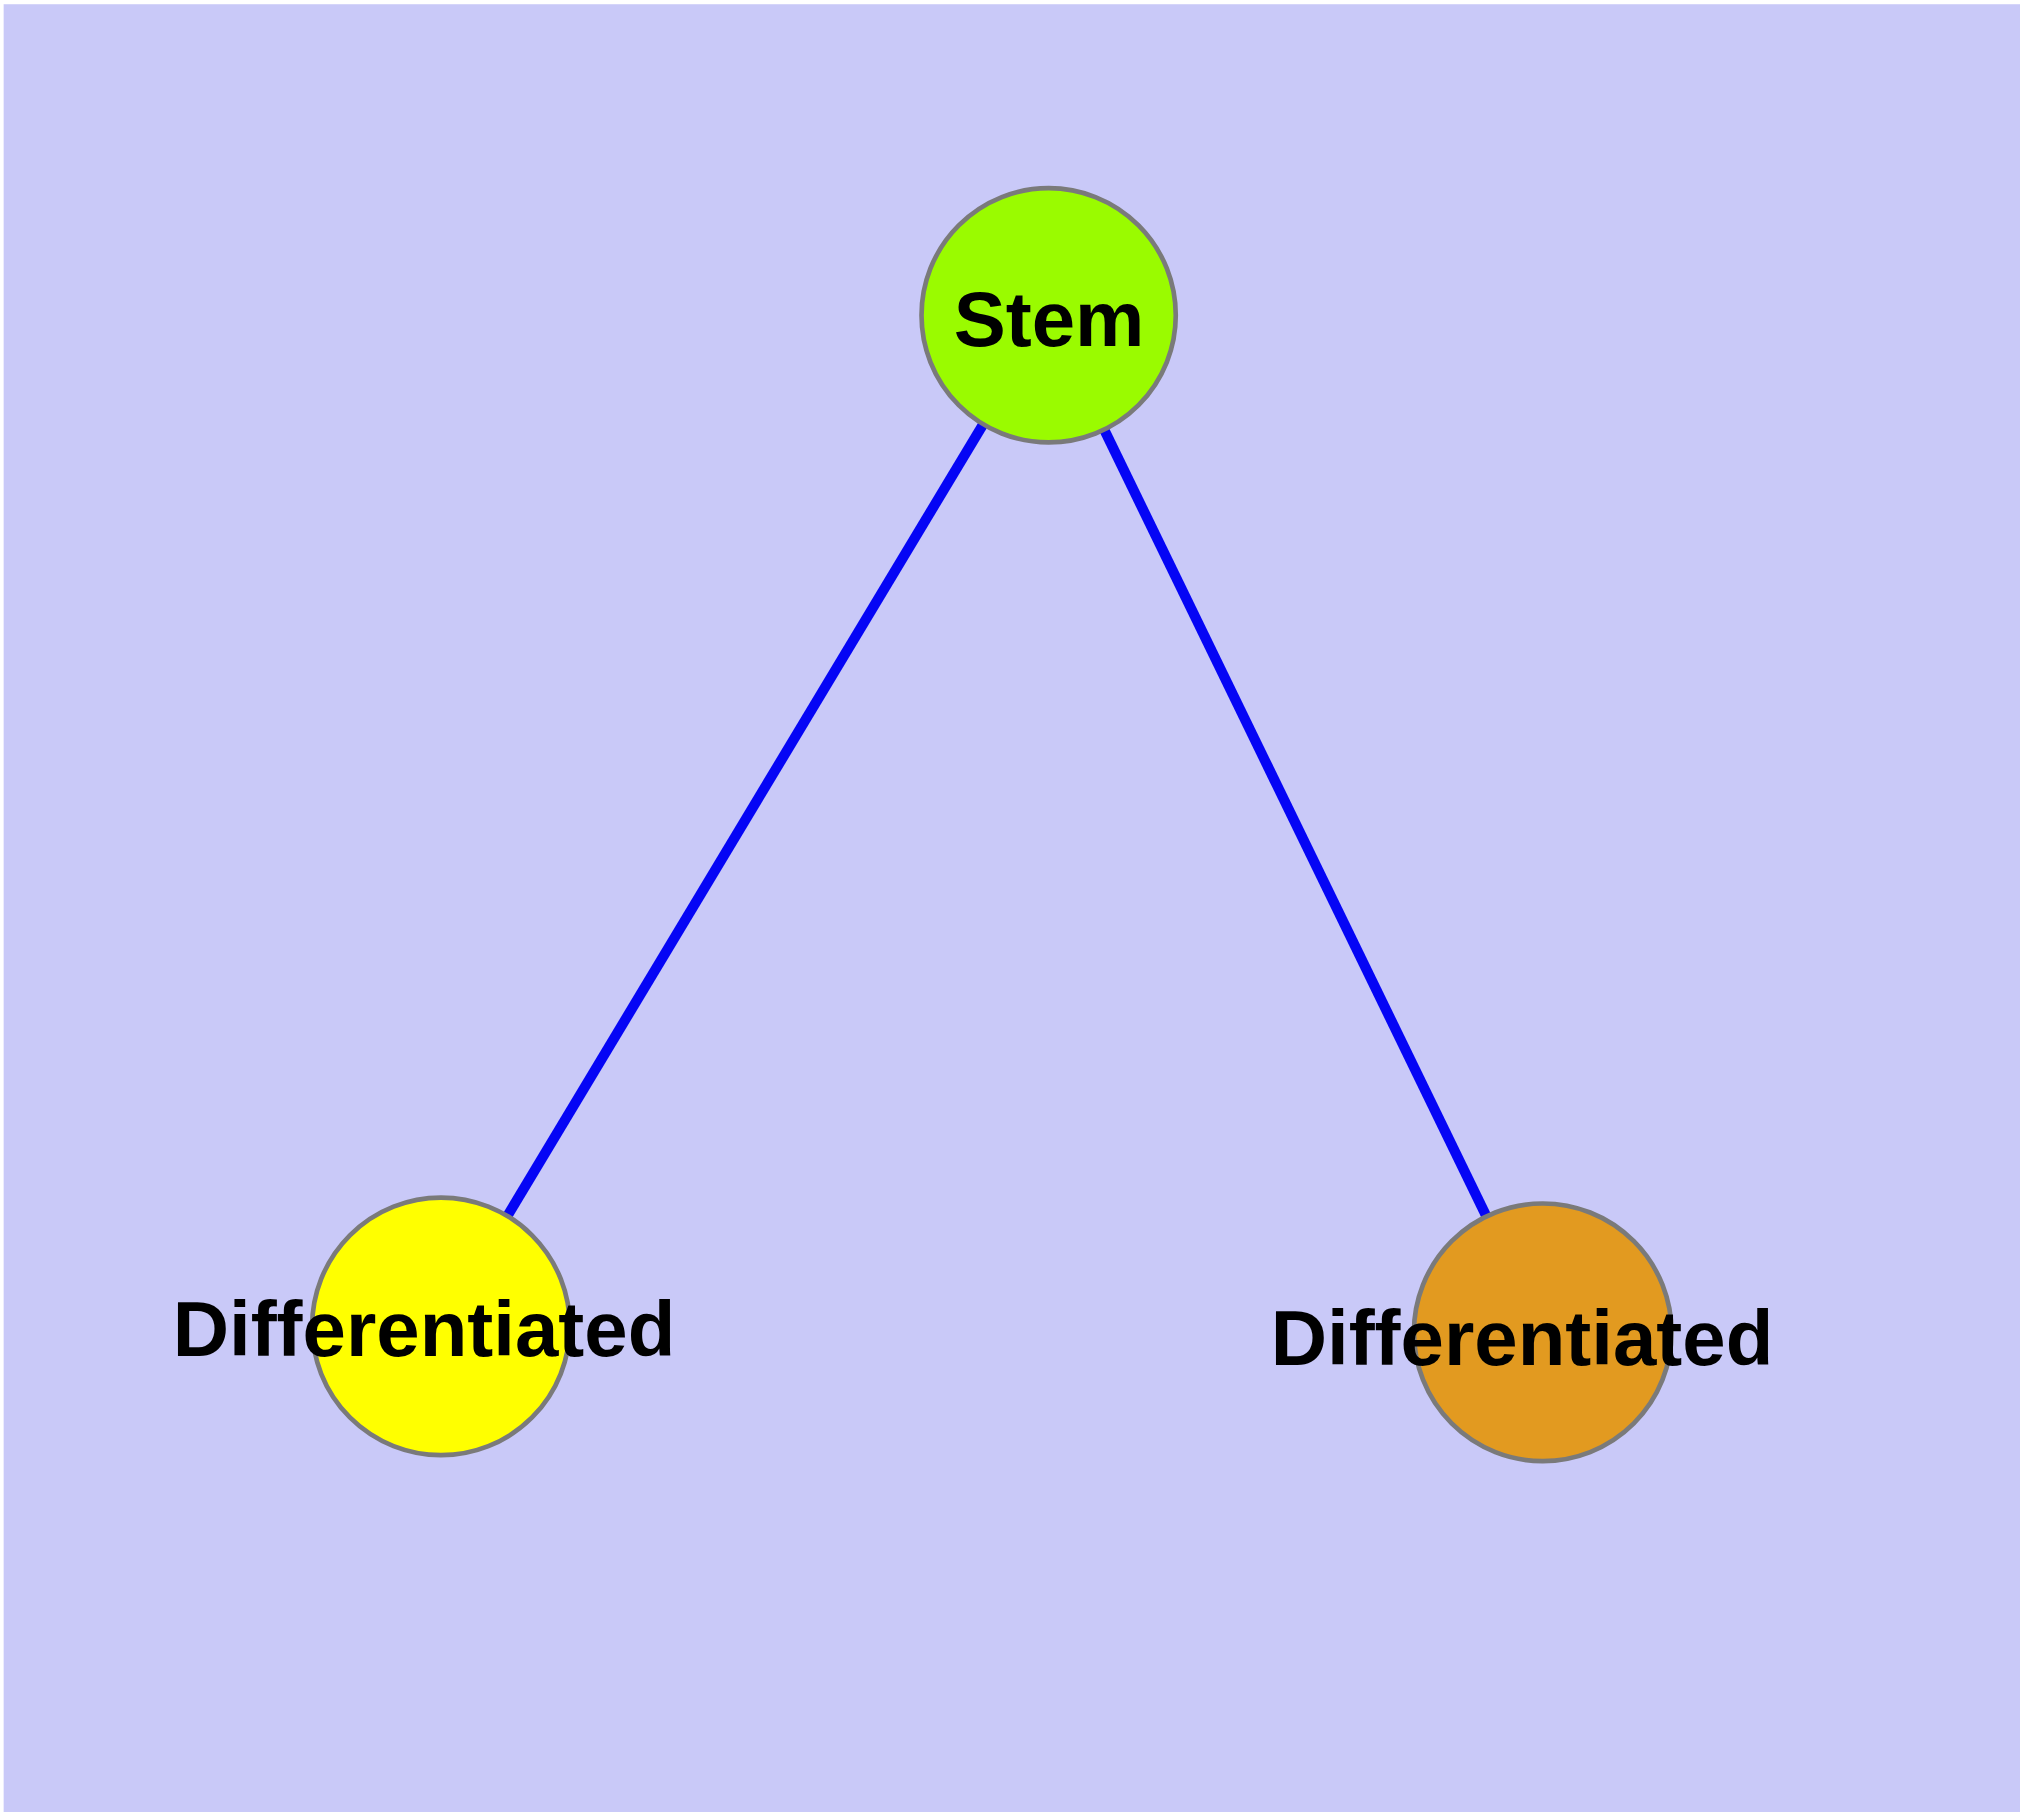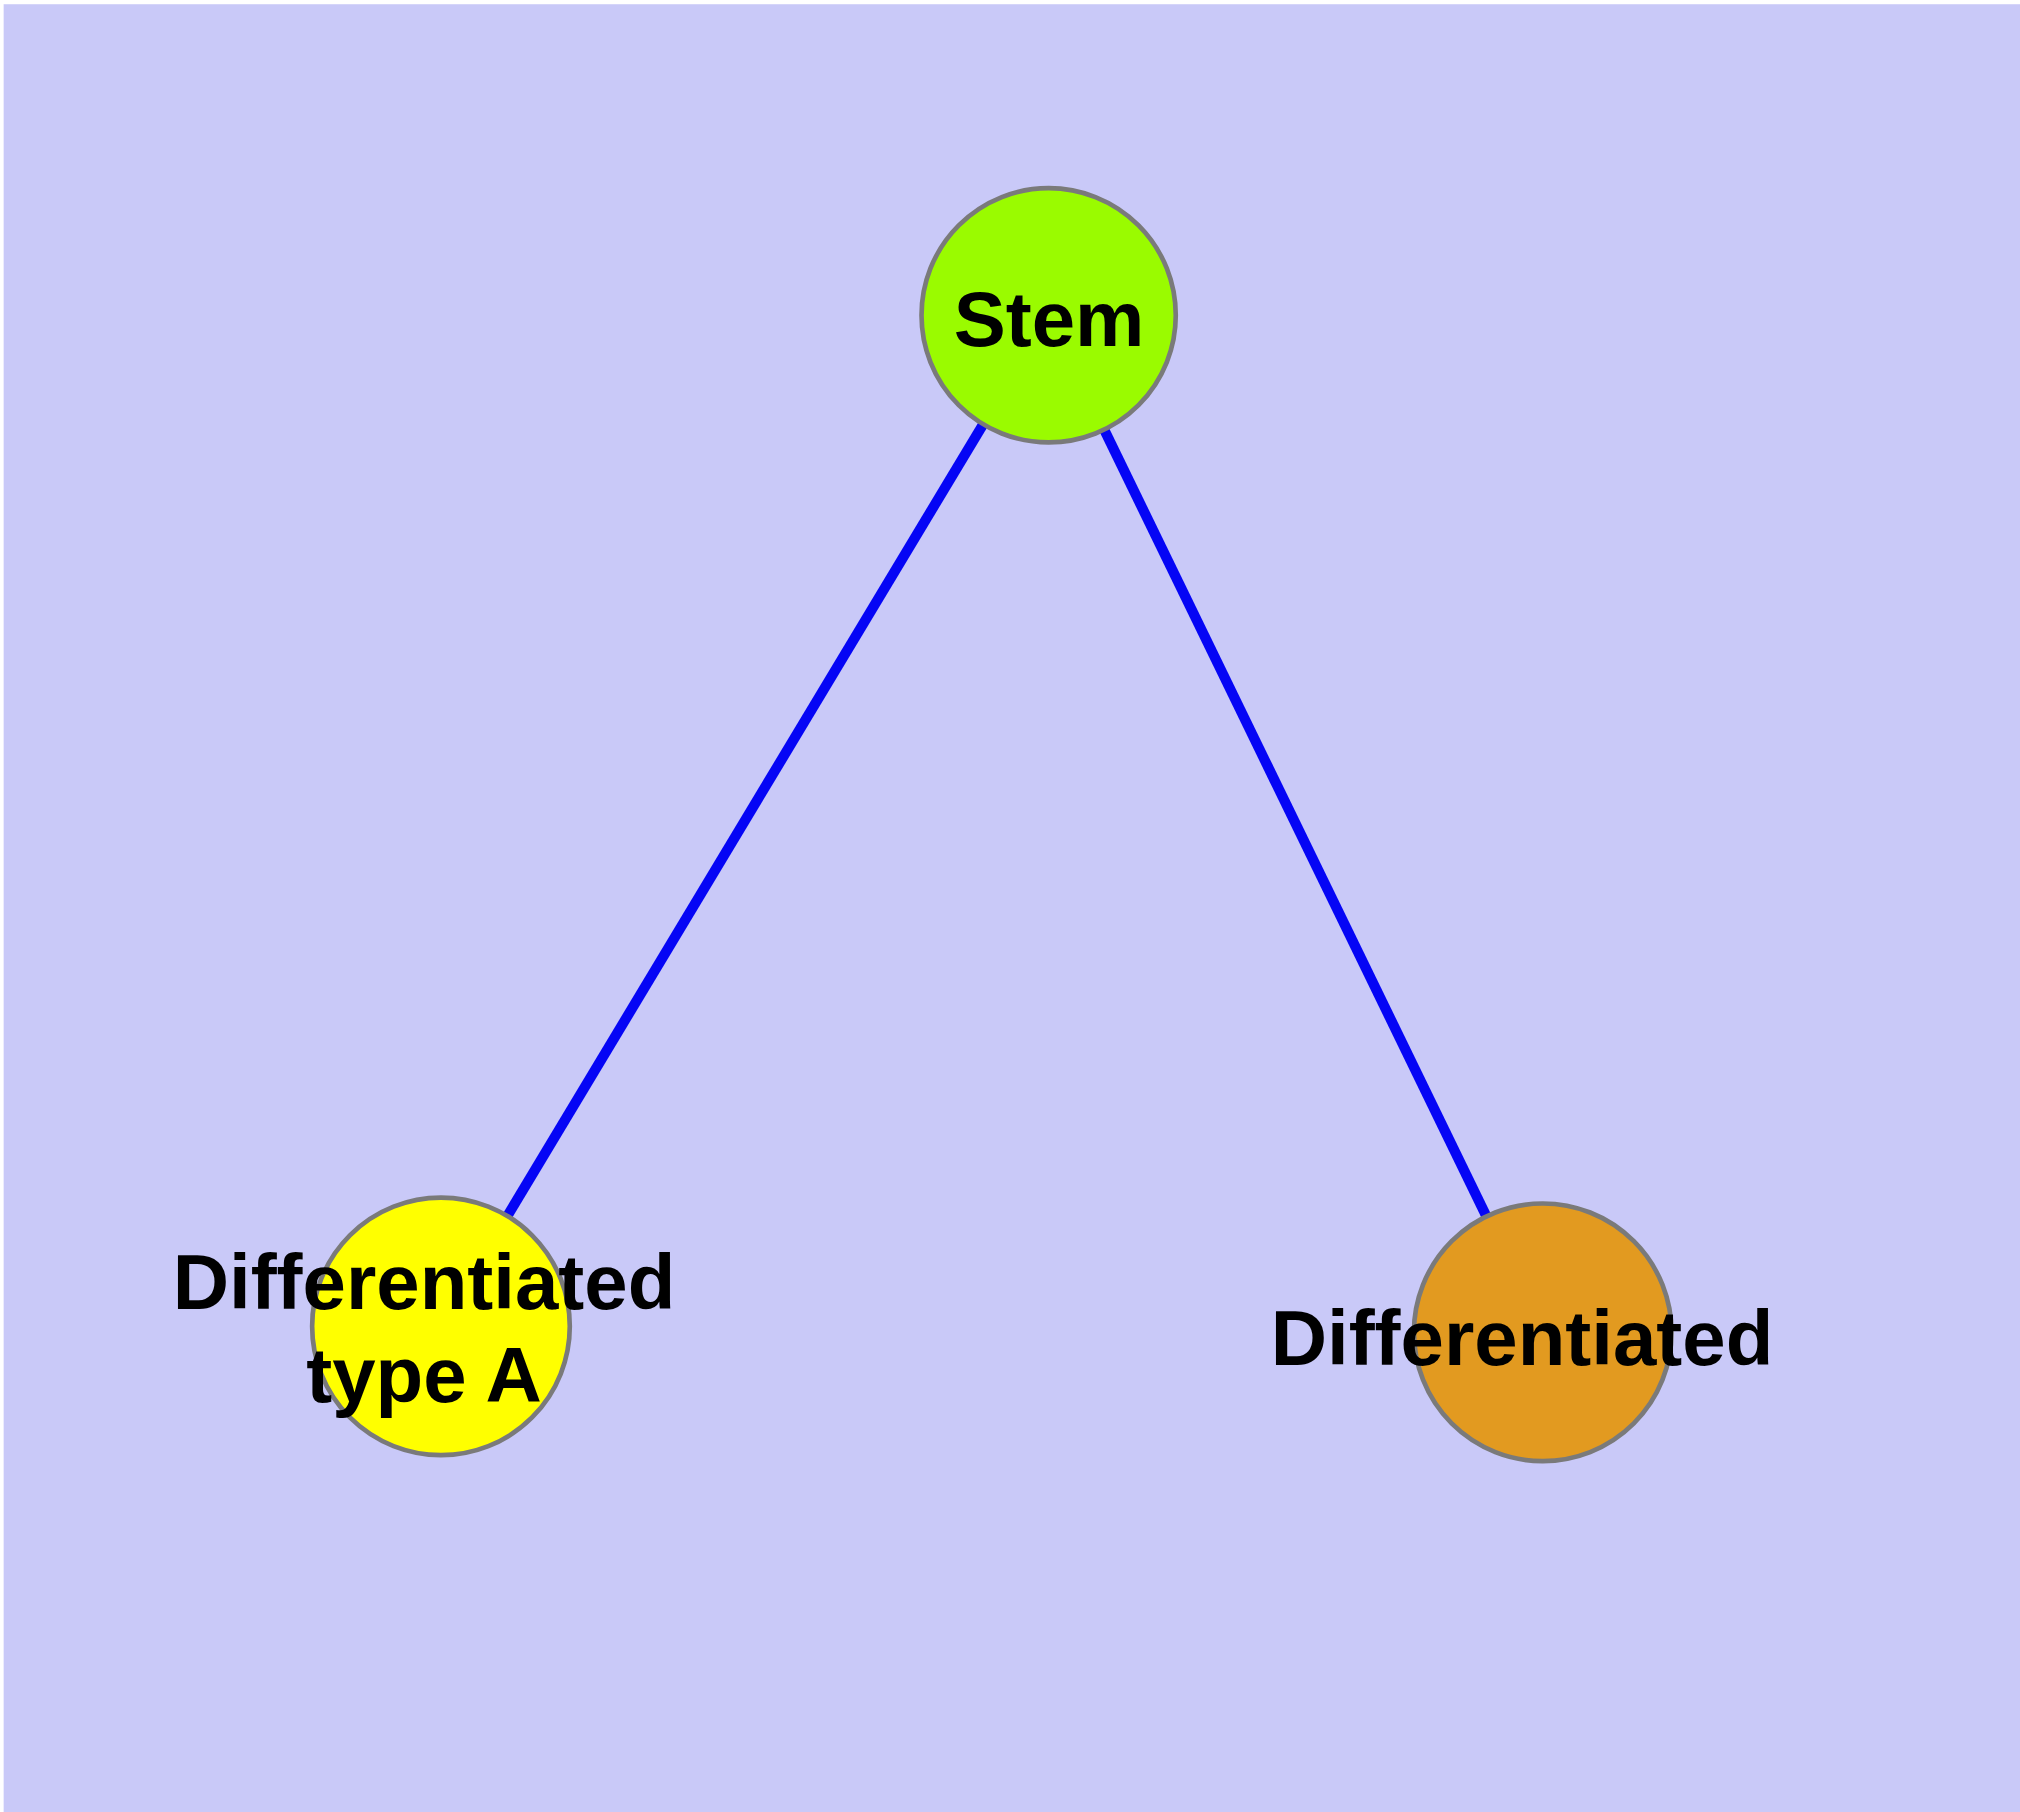--- a/index.html
+++ b/index.html
@@ -64,21 +64,20 @@
 
     <circle class="node" cx="1820" cy="1572" r="152" fill="#e29a20" stroke="#7a7a7a"></circle>
   </svg>
 
   <div class="node-label" style="left: 1049px; top: 319px;">
     <span>Stem</span>
   </div>
 
   <div class="node-label" style="left: 424px; top: 1329px;">
     <span>Differentiated</span>
-    <span>type A</span>
   </div>
 
   <div class="node-label" style="left: 1522px; top: 1338px;">
     <span>Differentiated</span>
   </div>
 
 </div>
 
 
 </body></html>

